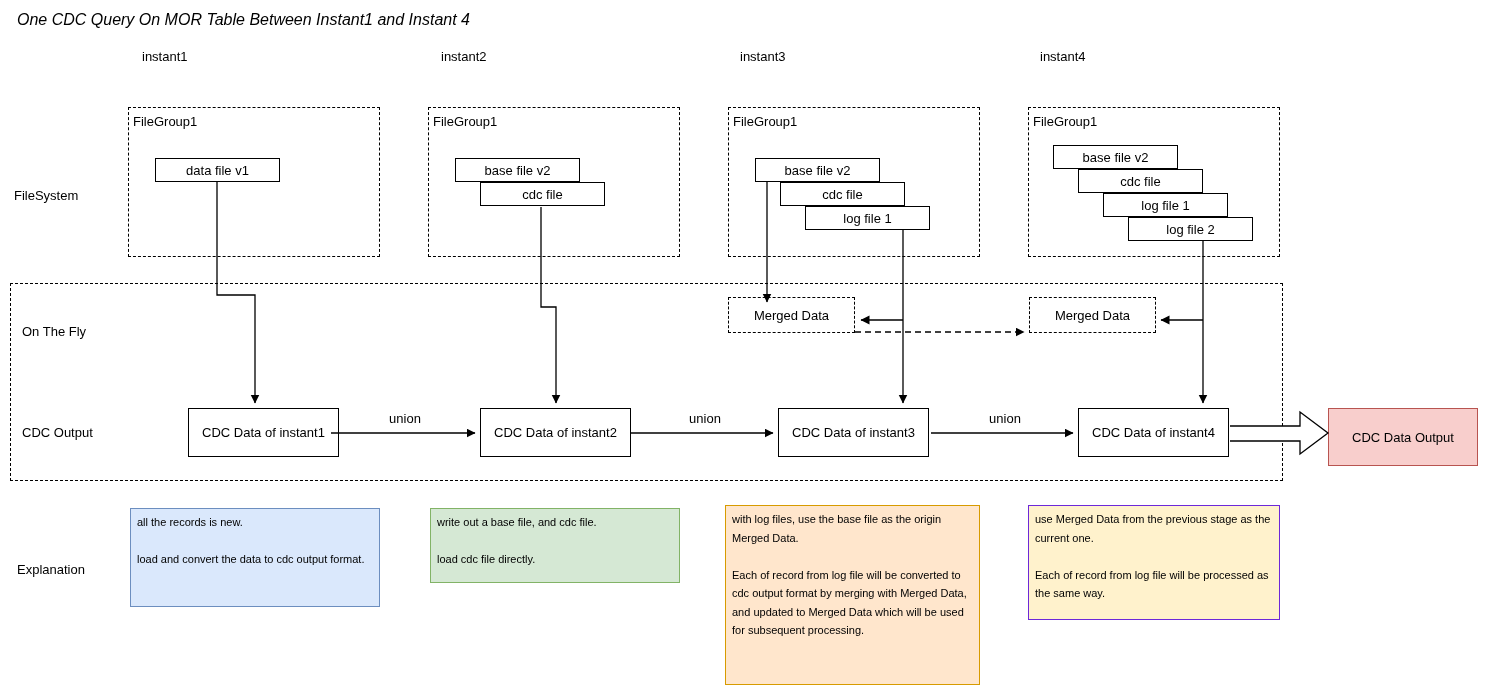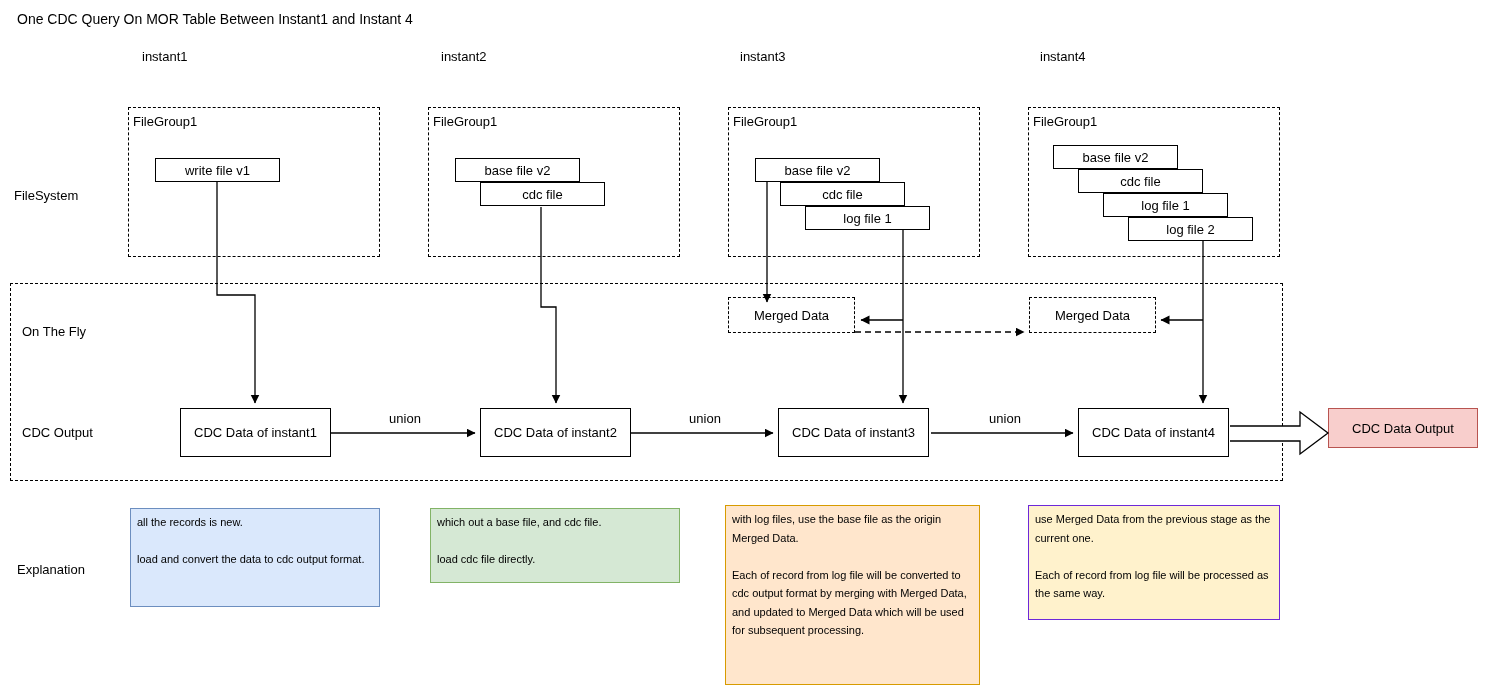--- a/index.html
+++ b/index.html
@@ -1,21 +1,21 @@
 <!DOCTYPE html>
 <html><head>
 <meta charset="utf-8">
 <style>
   html,body{margin:0;padding:0;background:#fff;}
   .canvas{
     position:relative;width:1491px;height:694px;background:#fff;overflow:hidden;
     font-family:"Liberation Sans","DejaVu Sans",sans-serif;color:#000;
   }
   .txt{position:absolute;font-size:13px;white-space:nowrap;}
-  .title{position:absolute;left:17px;top:11px;font-size:14px;white-space:nowrap;}
+  .title{position:absolute;left:17px;top:11px;font-size:16px;white-space:nowrap;font-style:italic;}
 
   
   .fg{position:absolute;top:107px;width:252px;height:150px;border:1px dashed #000;box-sizing:border-box;background:transparent;}
   .fg-label{position:absolute;left:4px;top:6px;font-size:13px;}
   #fg1{left:128px;} #fg2{left:428px;} #fg3{left:728px;} #fg4{left:1028px;}
 
   
   .box{position:absolute;box-sizing:border-box;display:flex;align-items:center;justify-content:center;
        background:#fff;border:1px solid #000;font-size:13px;text-align:center;}
   .file{width:125px;height:24px;text-align:center;}
@@ -27,22 +27,22 @@
   
   .flow{position:absolute;left:10px;top:283px;width:1273px;height:198px;border:1px dashed #000;box-sizing:border-box;}
 
   
   .merged{position:absolute;top:297px;width:127px;height:36px;border:1px dashed #000;box-sizing:border-box;
           background:#fff;display:flex;align-items:center;justify-content:center;font-size:13px;}
   #m3{left:728px;} #m4{left:1029px;}
 
   
   .cdc{top:408px;height:49px;width:151px;}
-  #c1{left:180px;} #c2{left:480px;} #c3{left:778px;} #c4{left:1078px;}
-  .out{left:1328px;top:408px;width:150px;height:40px;background:#f8cecc;border:1px solid #b85450;}
+  #c1{left:188px;} #c2{left:480px;} #c3{left:778px;} #c4{left:1078px;}
+  .out{left:1328px;top:408px;width:150px;height:58px;background:#f8cecc;border:1px solid #b85450;}
 
   .union{position:absolute;top:411px;width:148px;text-align:center;font-size:13px;}
   #u1{left:331px;} #u2{left:631px;} #u3{left:931px;}
 
   
   .expl{position:absolute;box-sizing:border-box;font-size:11px;line-height:18.5px;padding:4px 6px;}
   .expl p{margin:0;}
   .expl p.p2{margin-top:18.5px;}
   #e1{left:130px;top:508px;width:250px;height:99px;background:#dae8fc;border:1px solid #6c8ebf;}
   #e2{left:430px;top:508px;width:250px;height:75px;background:#d5e8d4;border:1px solid #82b366;}
@@ -74,21 +74,21 @@
   <div class="fg" id="fg2">
     <span class="fg-label">FileGroup1</span>
   </div>
   <div class="fg" id="fg3">
     <span class="fg-label">FileGroup1</span>
   </div>
   <div class="fg" id="fg4">
     <span class="fg-label">FileGroup1</span>
   </div>
 
-  <div class="box file" id="f1a">write file v1</div>
+  <div class="box file" id="f1a">data file v1</div>
 
   <div class="box file" id="f2a">base file v2</div>
   <div class="box file" id="f2b">cdc file</div>
 
   <div class="box file" id="f3a">base file v2</div>
   <div class="box file" id="f3b">cdc file</div>
   <div class="box file" id="f3c">log file 1</div>
 
   <div class="box file" id="f4a">base file v2</div>
   <div class="box file" id="f4b">cdc file</div>
@@ -109,21 +109,21 @@
   <div class="union" id="u2">union</div>
   <div class="union" id="u3">union</div>
 
   <div class="box out">CDC Data Output</div>
 
   <div class="expl" id="e1">
     <p class="p1">all the records is new.</p>
     <p class="p2">load and convert the data to cdc output format.</p>
   </div>
   <div class="expl" id="e2">
-    <p class="p1">which out a base file, and cdc file.</p>
+    <p class="p1">write out a base file, and cdc file.</p>
     <p class="p2">load cdc file directly.</p>
   </div>
   <div class="expl" id="e3">
     <p class="p1">with log files, use the base file as the origin Merged Data.</p>
     <p class="p2">Each of record from log file will be converted to cdc output format by merging with Merged Data, and updated to Merged Data which will be used for subsequent processing.</p>
   </div>
   <div class="expl" id="e4">
     <p class="p1">use Merged Data from the previous stage as the current one.</p>
     <p class="p2">Each of record from log file will be processed as the same way.</p>
   </div>

